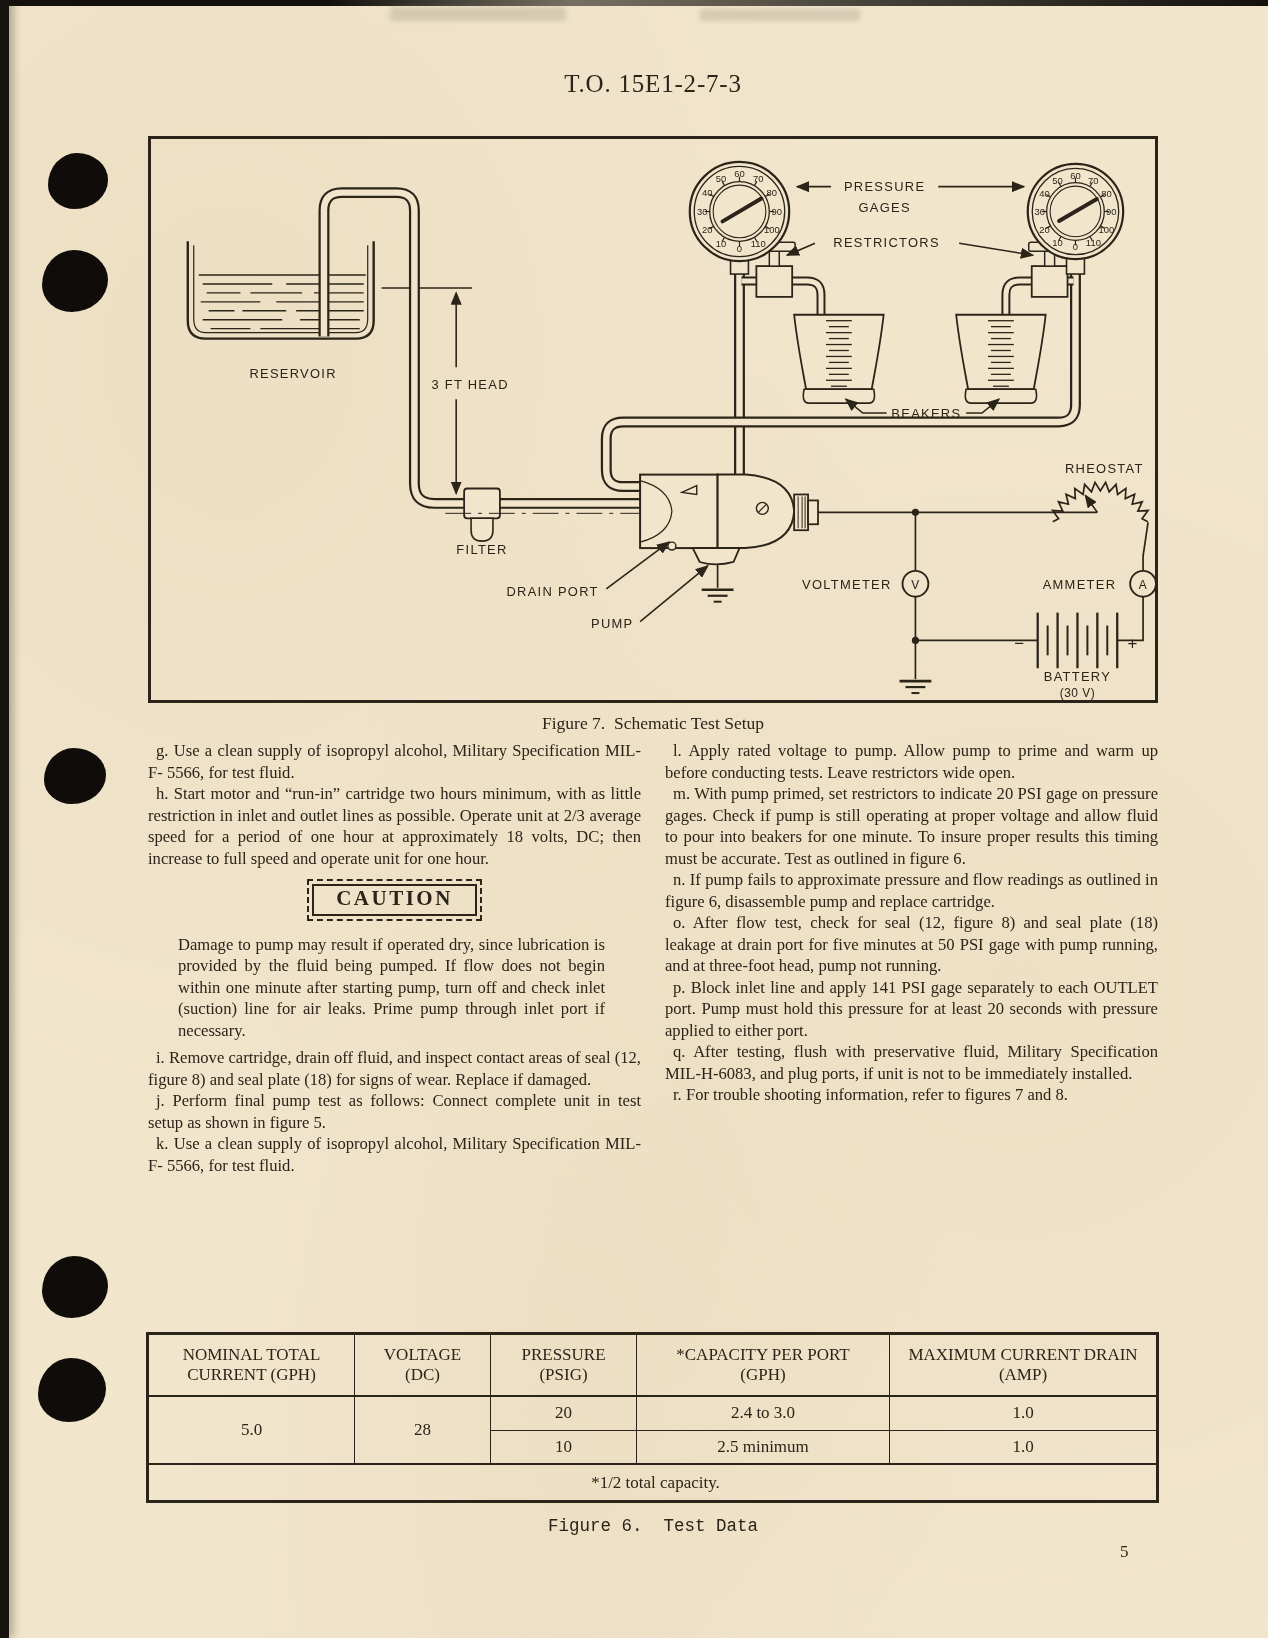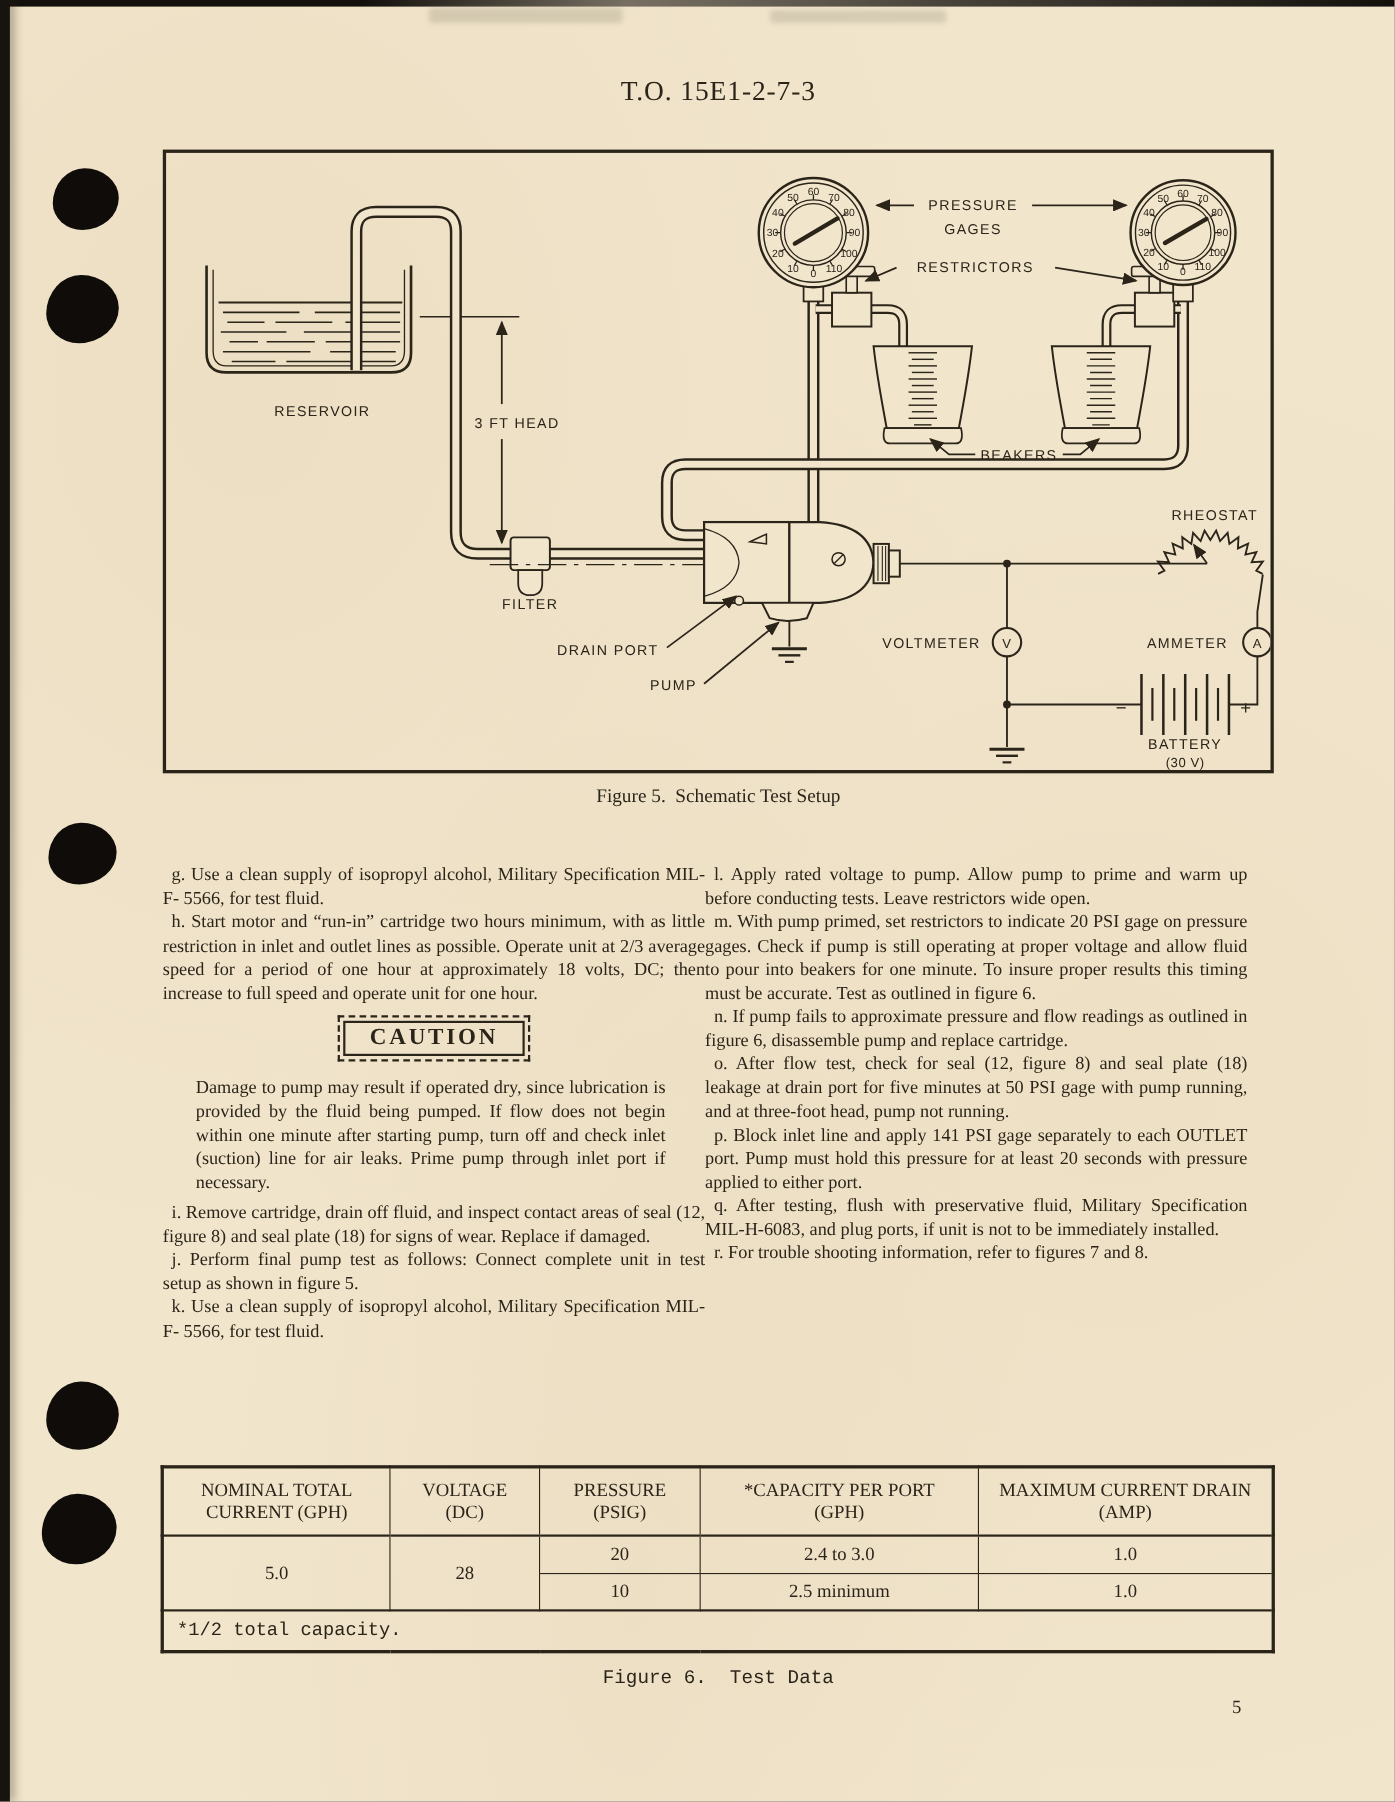--- a/index.html
+++ b/index.html
@@ -17,21 +17,21 @@
   .edge-left{position:absolute;left:0;top:0;width:9px;height:100%;background:#17130e;
     box-shadow:4px 0 9px rgba(40,30,15,.35);}
   .blob{position:absolute;background:#0f0c09;border-radius:48% 52% 55% 45% / 57% 48% 52% 43%;}
   .smudge{position:absolute;background:#8f8c74;opacity:.28;filter:blur(2.5px);border-radius:3px;}
   .doc-header{position:absolute;left:148px;top:70px;width:1010px;text-align:center;
     font-size:25px;letter-spacing:.8px;white-space:pre;}
   .figure-box{position:absolute;left:148px;top:136px;width:1004px;height:561px;border:3px solid #2b2419;}
   .figure-box svg{display:block;width:100%;height:100%;}
   .fig-caption{position:absolute;left:148px;width:1010px;text-align:center;font-size:17.5px;white-space:pre;}
   .cap5{top:713px;} .cap6{top:1516px;font-family:Liberation Mono, monospace;}
-  .columns{position:absolute;left:148px;top:784px;width:1010px;display:flex;}
+  .columns{position:absolute;left:148px;top:740px;width:1010px;display:flex;gap:24px;}
   .col{width:493px;font-size:16.6px;line-height:21.5px;text-align:justify;}
   .col p{margin:0;text-indent:8px;}
   .caution-wrap{text-align:center;margin:15px 0 18px;}
   .caution-box{display:inline-block;border:2.5px solid #2b2419;outline:2.5px dashed #2b2419;
     outline-offset:3px;padding:2px 22px 4px;font-size:21px;font-weight:700;letter-spacing:2.5px;}
   .caution-body{margin:0 36px 6px 30px !important;text-indent:0 !important;}
   
   .slab{font-family:"Liberation Sans",sans-serif;font-size:13px;letter-spacing:1.3px;fill:#2b2419;}
   .slab2{font-family:"Liberation Sans",sans-serif;font-size:12px;letter-spacing:.5px;fill:#2b2419;}
   .gnum{font-family:"Liberation Sans",sans-serif;font-size:9.5px;fill:#2b2419;text-anchor:middle;}
@@ -43,21 +43,21 @@
   .pipeIs{stroke:#f1e5cc;stroke-width:5;fill:none;}
   .fillpaper{fill:#f1e5cc;stroke:#2b2419;}
   .wire{stroke:#2b2419;stroke-width:1.7;fill:none;}
   .arrline{stroke:#2b2419;stroke-width:1.6;fill:none;}
   
   .data-table{position:absolute;left:146px;top:1332px;width:1010px;border-collapse:collapse;
     font-size:17px;table-layout:fixed;}
   .data-table td{border:1.6px solid #2b2419;text-align:center;padding:1px 6px;}
   .data-table .hdr td{height:58px;border-bottom:2.6px solid #2b2419;}
   .data-table .sub{height:34px;}
-  .data-table .footrow td{height:33px;text-align:left;padding-left:12px;border-top:2.6px solid #2b2419;font-family:Liberation Mono, monospace;}
+  .data-table .footrow td{height:33px;text-align:center;padding-left:12px;border-top:2.6px solid #2b2419;}
   .data-table{border:3px solid #2b2419;}
   .page-number{position:absolute;left:1120px;top:1542px;font-size:17px;}
 </style>
 </head>
 <body>
 
 <div class="page">
 
   <div class="edge-top"></div>
   <div class="edge-left"></div>
@@ -321,21 +321,21 @@
       <text class="slab" text-anchor="middle" x="934" y="453">AMMETER</text>
       <text class="slab2" text-anchor="middle" x="998" y="453">A</text>
 
       <text class="slab" text-anchor="middle" x="874" y="514" style="font-size:17px;">−</text>
       <text class="slab" text-anchor="middle" x="988" y="514" style="font-size:17px;">+</text>
       <text class="slab" text-anchor="middle" x="932" y="546">BATTERY</text>
       <text class="slab2" text-anchor="middle" x="932" y="562">(30 V)</text>
     </svg>
   </div>
 
-  <div class="fig-caption cap5">Figure 5.  Schematic Test Setup</div>
+  <div class="fig-caption cap5">Figure 7.  Schematic Test Setup</div>
 
   <div class="columns">
     <div class="col">
       <p>g.  Use a clean supply of isopropyl alcohol, Military Specification MIL- F- 5566, for test fluid.</p>
       <p>h.  Start motor and “run-in” cartridge two hours minimum, with as little restriction in inlet and outlet lines as possible.  Operate unit at 2/3 average speed for a period of one hour at approximately 18 volts, DC; then increase to full speed and operate unit for one hour.</p>
       <div class="caution-wrap">
         <span class="caution-box">CAUTION</span>
       </div>
       <p class="caution-body">Damage to pump may result if operated dry, since lubrication is provided by the fluid being pumped. If flow does not begin within one minute after starting pump, turn off and check inlet (suction) line for air leaks. Prime pump through inlet port if necessary.</p>
       <p>i.  Remove cartridge, drain off fluid, and inspect contact areas of seal (12, figure 8) and seal plate (18) for signs of wear.  Replace if damaged.</p>

